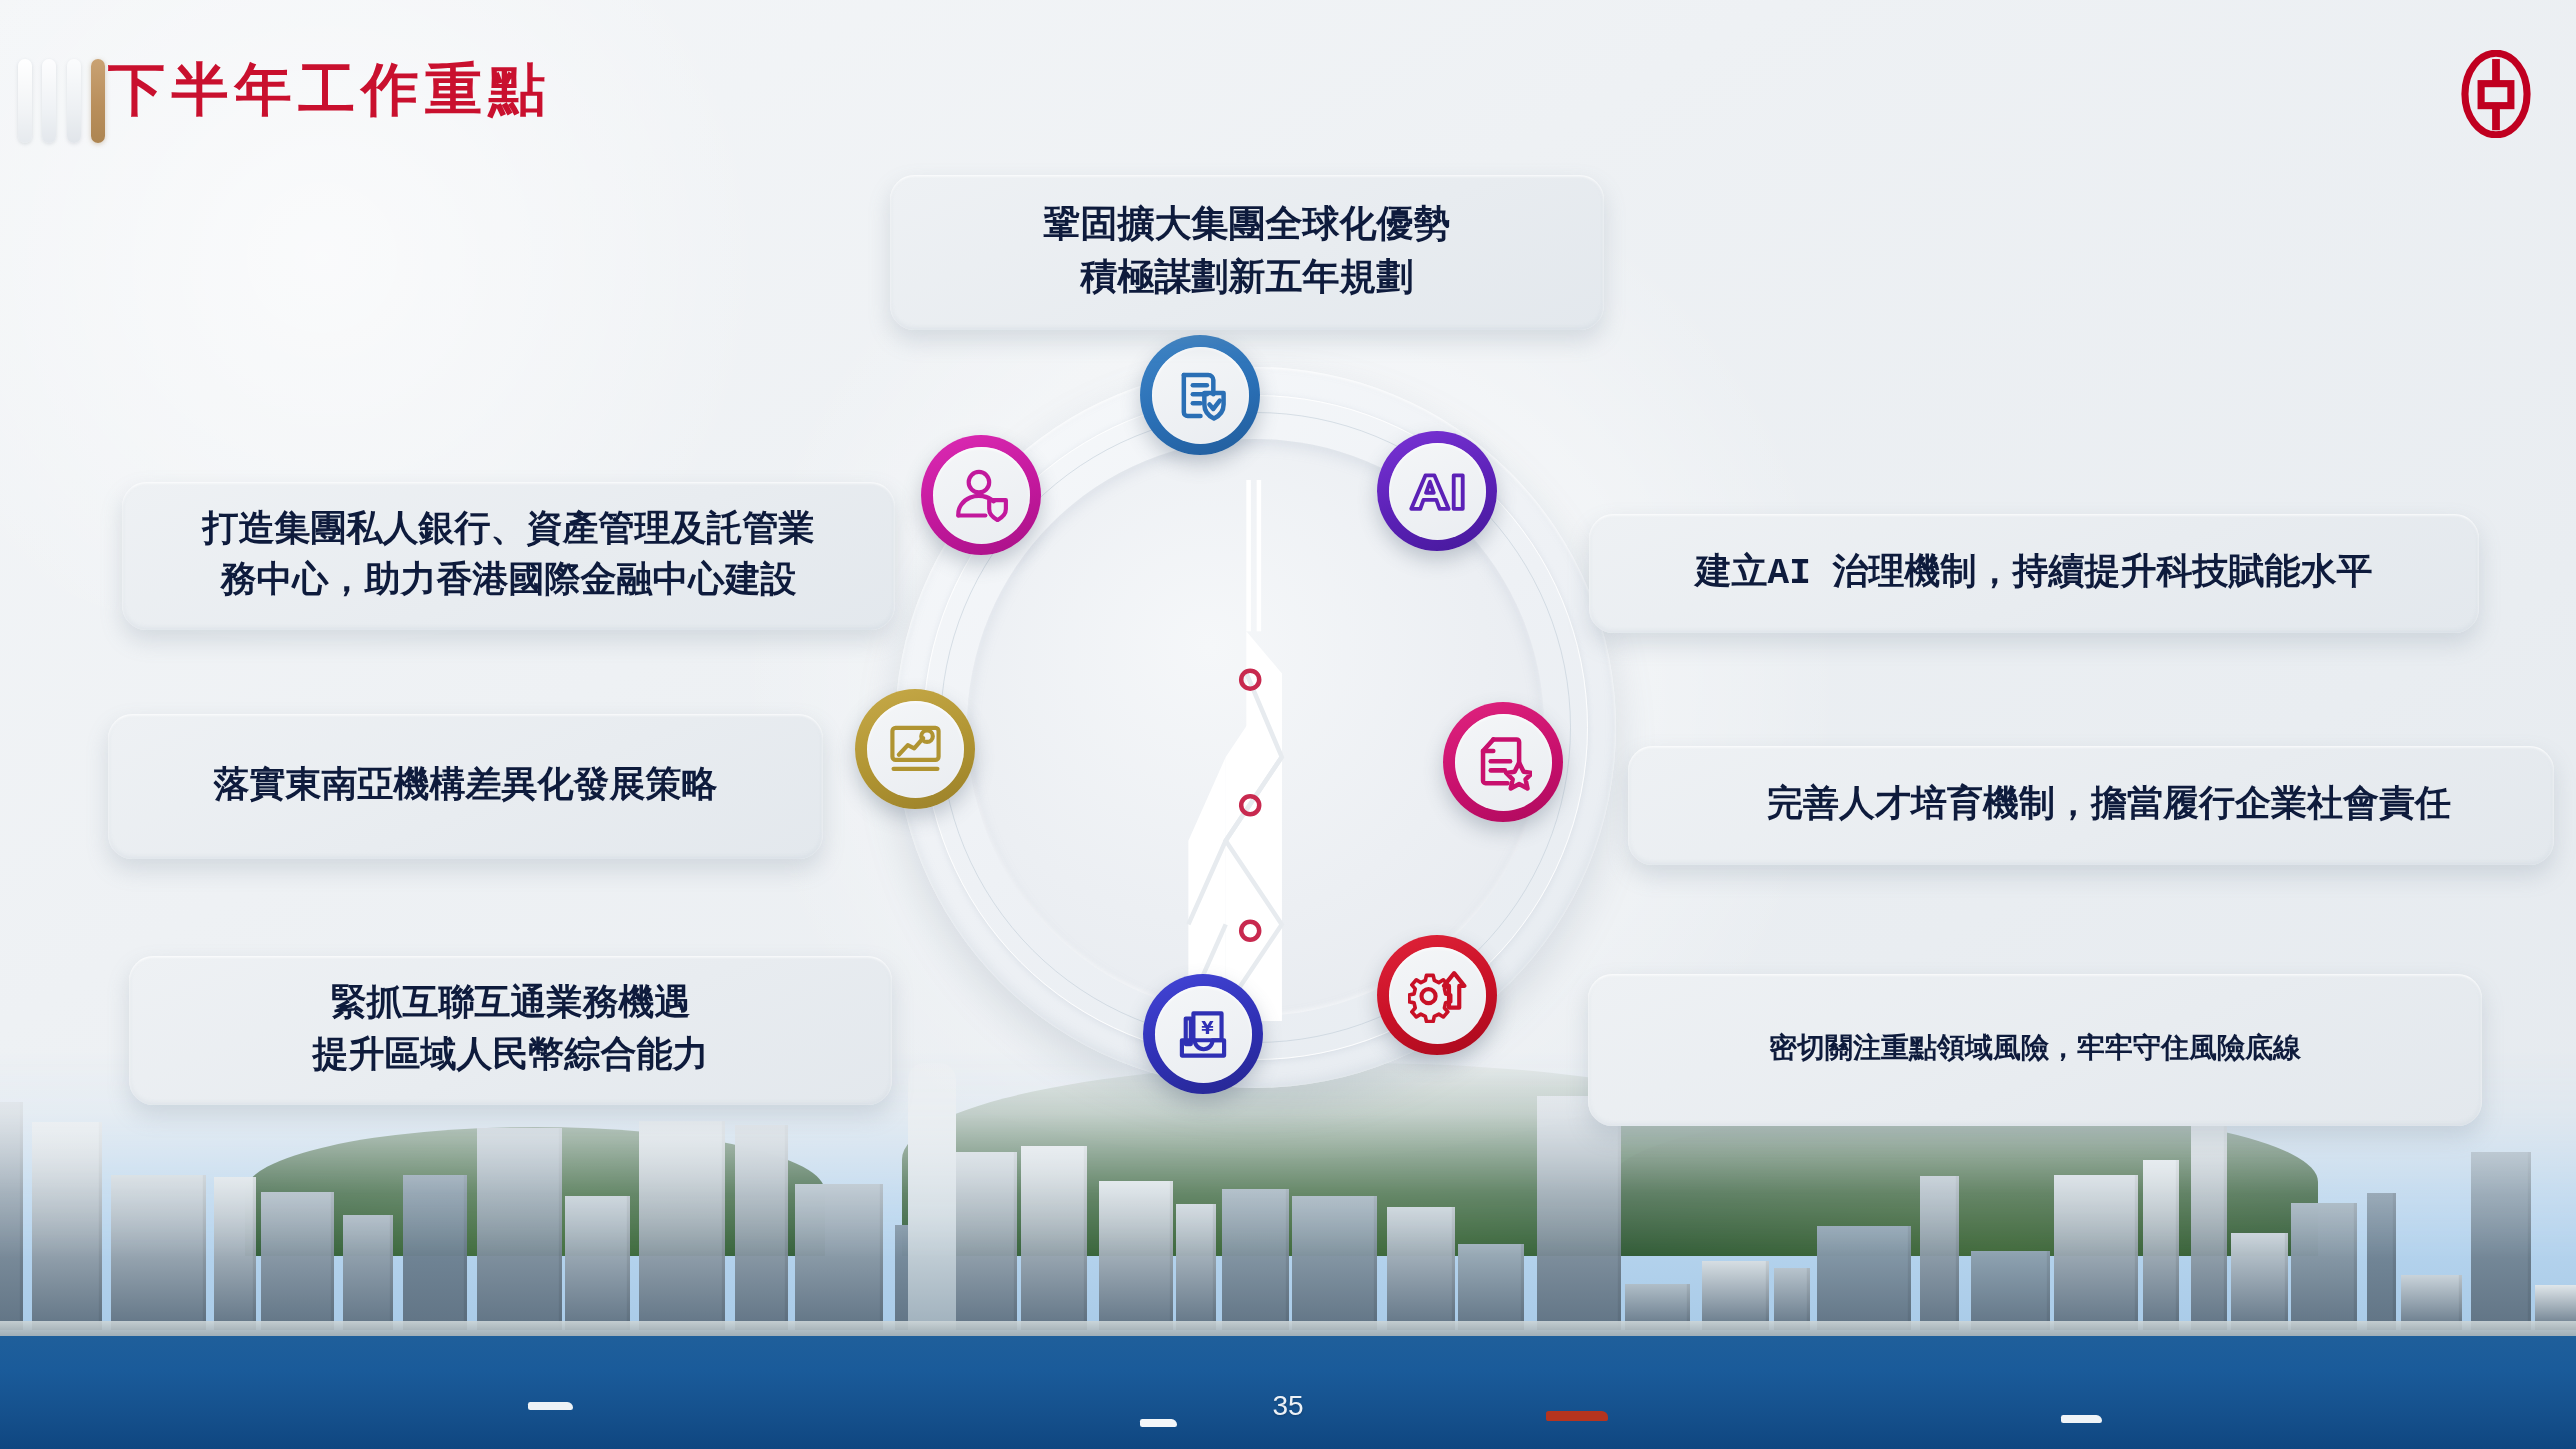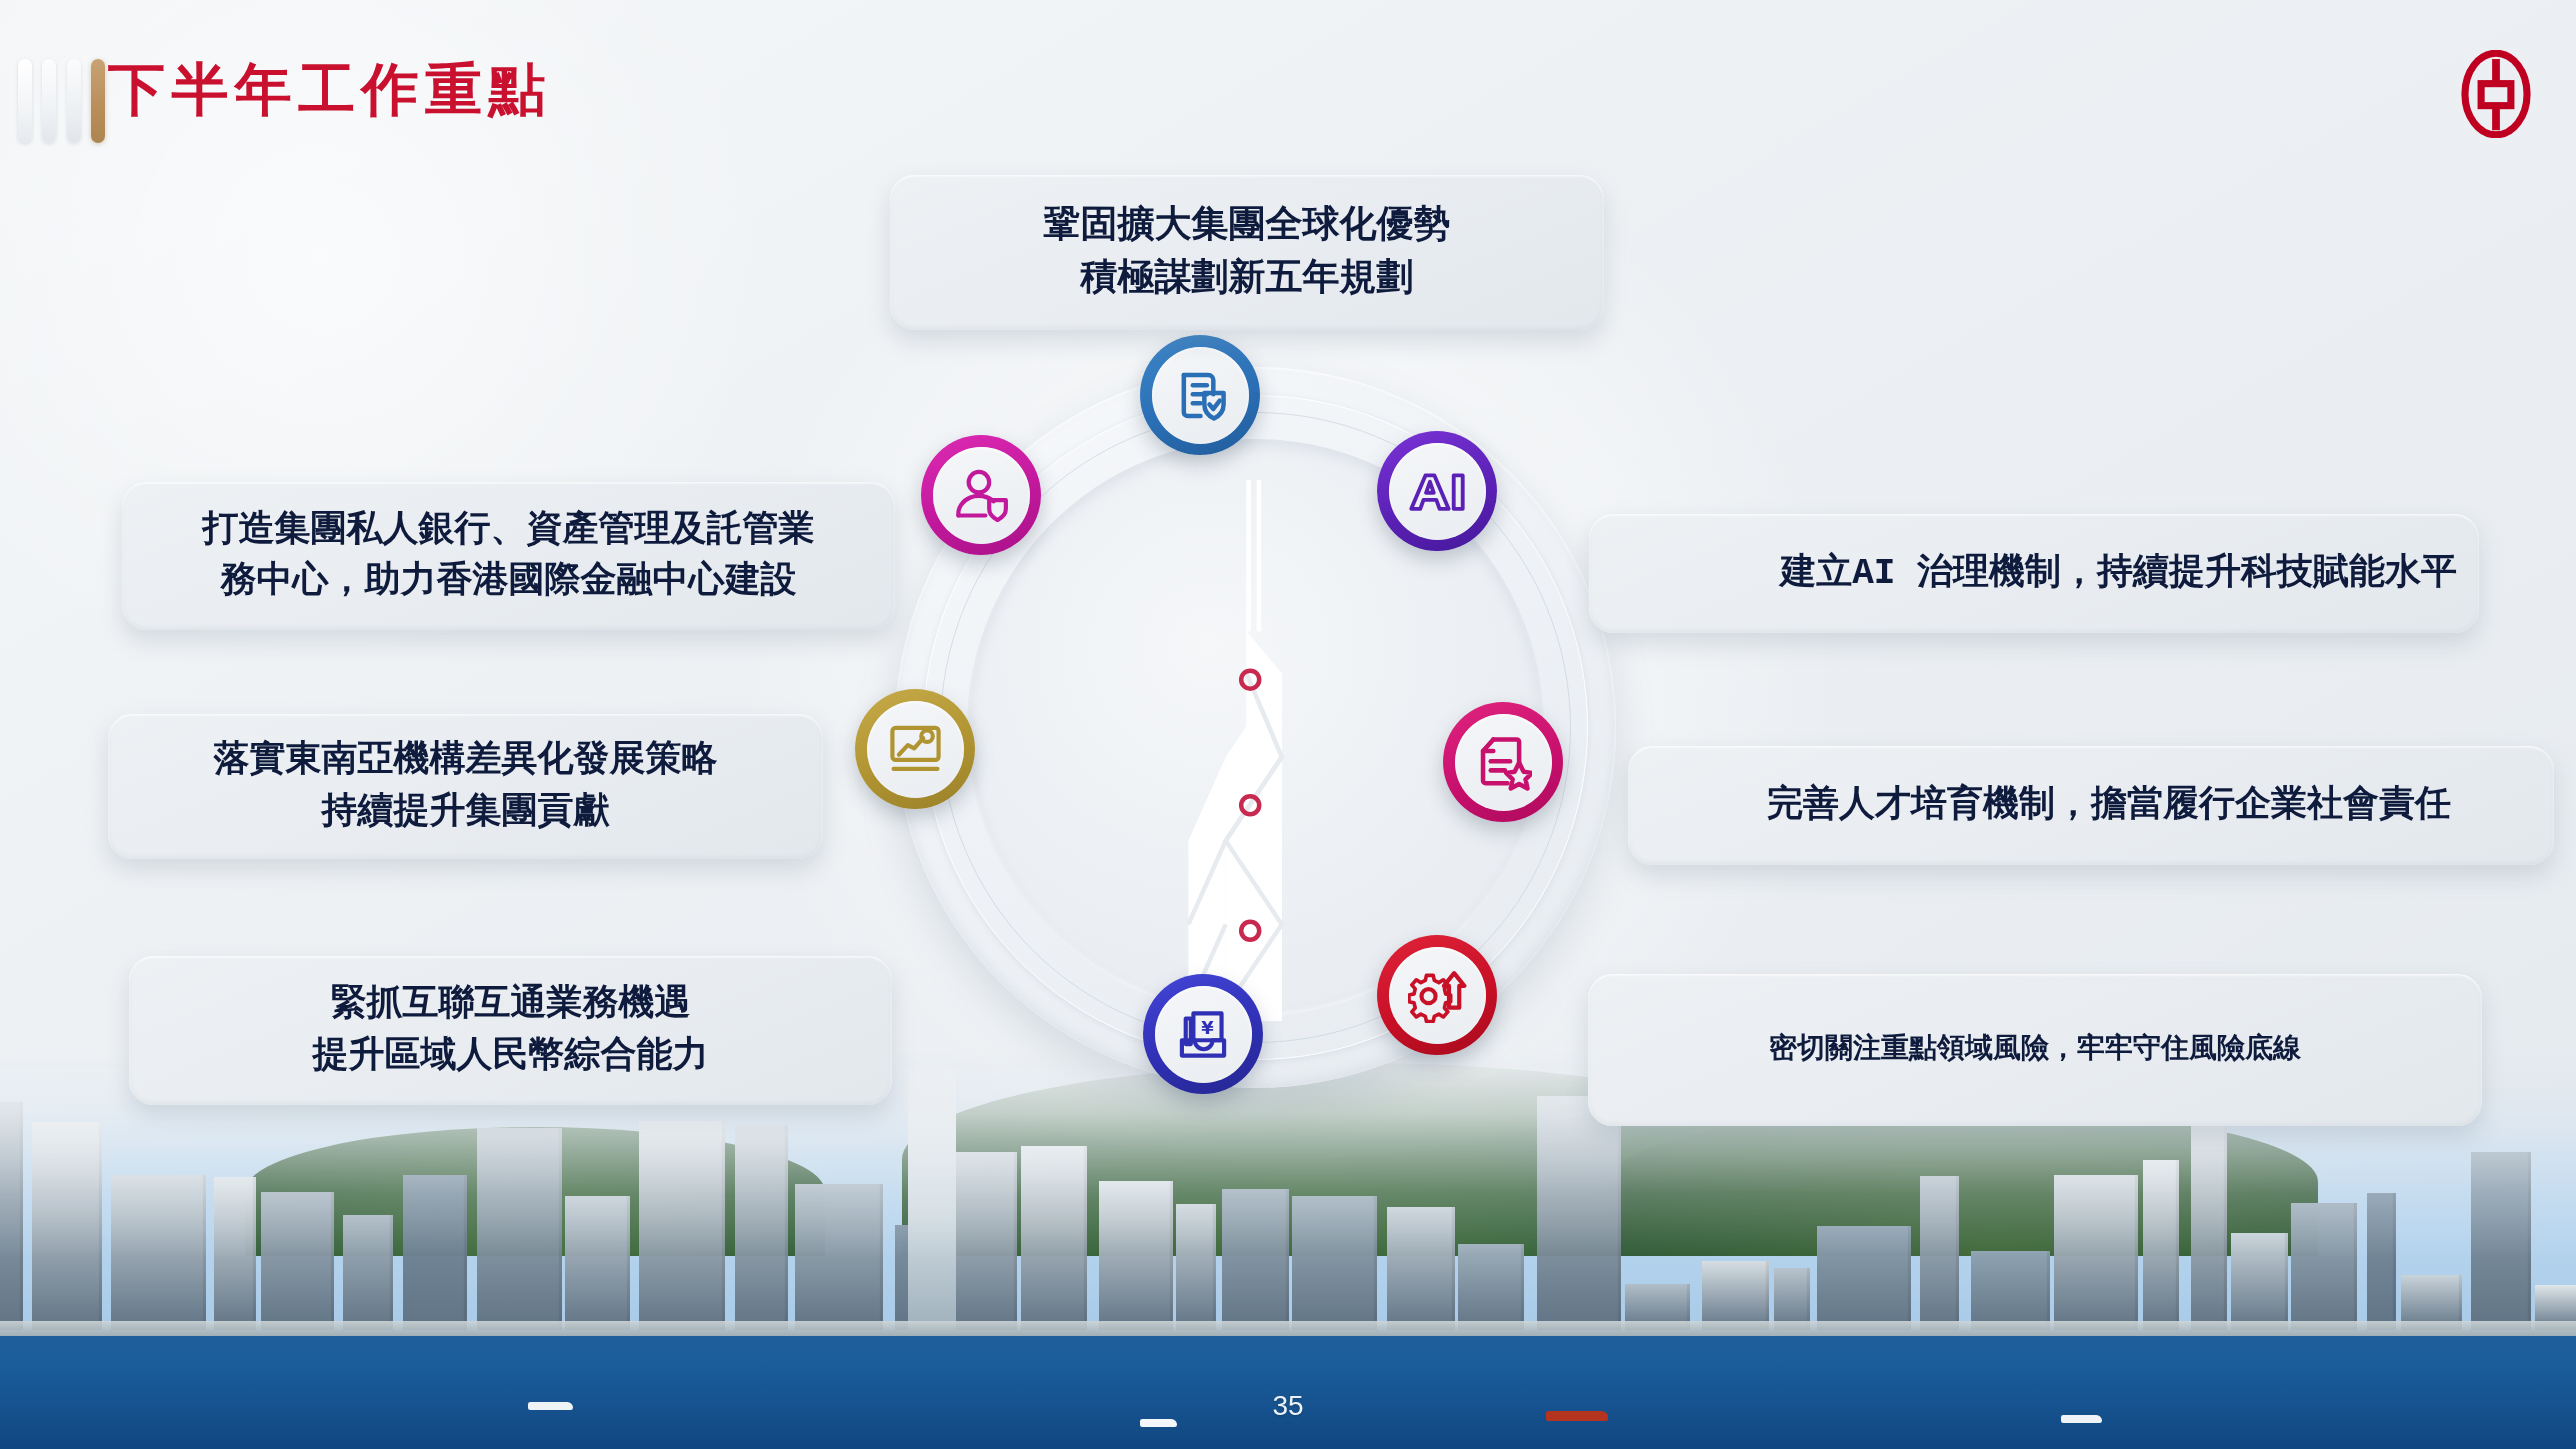--- a/index.html
+++ b/index.html
@@ -100,21 +100,21 @@
                inset 0 1.3px 2.6px rgba(255,255,255,.95),
                inset 0 -1.9px 5.2px rgba(160,175,192,.18);
     display:flex;align-items:center;justify-content:center;
     color:#0e1b3c;font-weight:700;line-height:1.42;text-align:center;
     font-family:Liberation Mono, monospace;}
   .card span{display:block;padding:0 22px;}
   .card-top   {left:890px;top:175px;width:714px;height:155px;font-size:37px;}
   .card-l1    {left:122px; top:482px; width:773px;height:148px;font-size:36px;}
   .card-l2    {left:108px; top:714px;width:715px;height:145px;font-size:36px;}
   .card-l3    {left:129px; top:956px;width:763px;height:149px;font-size:36px;}
-  .card-r1    {left:1589px;top:514px; width:890px;height:119px;font-size:36px;justify-content:flex-end;}
+  .card-r1    {left:1589px;top:514px; width:890px;height:119px;font-size:36px;}
   .card-r2    {left:1628px;top:746px;width:890px;height:119px;font-size:36px;padding-left:36px;}
   .card-r3    {left:1588px;top:974px;width:894px;height:152px;font-size:28px;}
 </style>
 </head>
 <body>
 
 <div class="slide">
 
   <div class="glow glow-a"></div>
   <div class="glow glow-b"></div>
@@ -307,21 +307,20 @@
   <div class="card card-l1">
     <div>
       <span>打造集團私人銀行、資產管理及託管業</span>
       <span>務中心，助力香港國際金融中心建設</span>
     </div>
   </div>
 
   <div class="card card-l2">
     <div>
       <span>落實東南亞機構差異化發展策略</span>
-      <span>持續提升集團貢獻</span>
     </div>
   </div>
 
   <div class="card card-l3">
     <div>
       <span>緊抓互聯互通業務機遇</span>
       <span>提升區域人民幣綜合能力</span>
     </div>
   </div>
 

